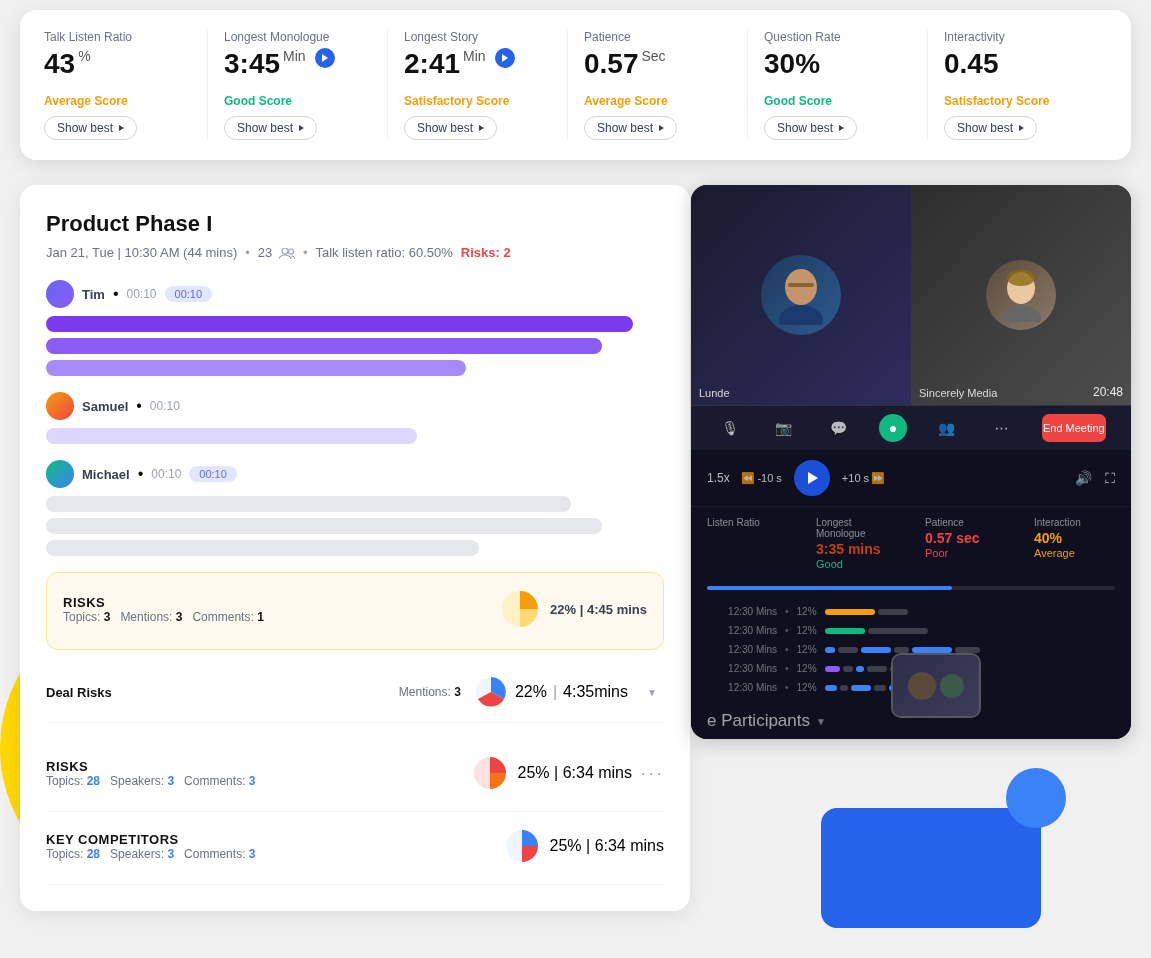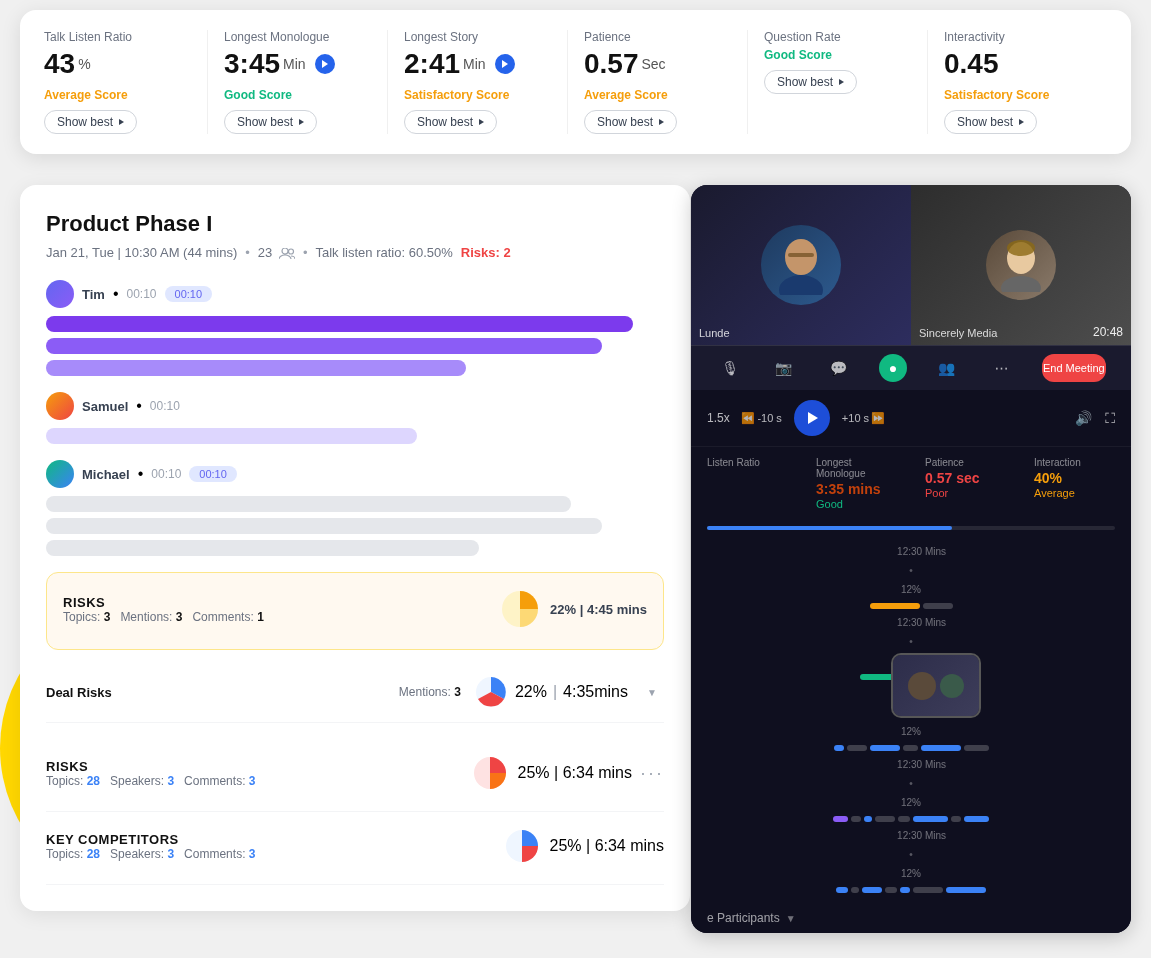--- a/index.html
+++ b/index.html
@@ -69,23 +69,23 @@
       font-size: 12px;
       color: #6b7280;
       margin-bottom: 4px;
       font-weight: 500;
     }
     .metric-value {
       font-size: 28px;
       font-weight: 700;
       color: #111;
       display: flex;
-      align-items: center;
+      align-items: flex-start;
       gap: 3px;
-      margin-bottom: 8px;
+      margin-bottom: 14px;
     }
     .metric-value .unit {
       font-size: 14px;
       font-weight: 500;
       color: #555;
     }
     .metric-value .play-btn {
       width: 20px;
       height: 20px;
       background: #2563EB;
@@ -329,21 +329,21 @@
       right: 20px;
       width: 440px;
       background: #1a1a2e;
       border-radius: 16px;
       overflow: hidden;
       box-shadow: 0 4px 20px rgba(0,0,0,0.2);
       z-index: 5;
     }
     .video-area {
       display: flex;
-      height: 160px;
+      height: 220px;
     }
     .video-left {
       flex: 1;
       background: linear-gradient(135deg, #1a1a2e, #2d2d5e);
       display: flex;
       align-items: center;
       justify-content: center;
       position: relative;
     }
     .video-right {
@@ -480,21 +480,20 @@
     
     .timeline-area {
       background: #0f0f1f;
       padding: 6px 0;
     }
     .timeline-row {
       display: flex;
       align-items: center;
       padding: 4px 16px;
       gap: 8px;
-      flex-direction: column;
     }
     .timeline-label {
       font-size: 10px;
       color: rgba(255,255,255,0.4);
       min-width: 70px;
       text-align: right;
     }
     .timeline-dot {
       font-size: 10px;
       color: rgba(255,255,255,0.3);
@@ -532,21 +531,21 @@
     
     .participants-bar {
       background: #0f0f1f;
       padding: 8px 16px;
       display: flex;
       align-items: center;
       gap: 6px;
       cursor: pointer;
     }
     .participants-text {
-      font-size: 12px;
+      font-size: 17px;
       color: rgba(255,255,255,0.6);
     }
     .participants-chevron {
       font-size: 10px;
       color: rgba(255,255,255,0.4);
     }
   </style>
 </head>
 <body>
 
@@ -593,20 +592,23 @@
     <div class="metric-value">
       <span>0.57</span>
       <span class="unit">Sec</span>
     </div>
     <div class="metric-score score-avg">Average Score</div>
     <button class="show-best-btn">Show best</button>
   </div>
 
   <div class="metric-item">
     <div class="metric-label">Question Rate</div>
+    <div class="metric-value">
+      <span>30%</span>
+    </div>
     <div class="metric-score score-good">Good Score</div>
     <button class="show-best-btn">Show best</button>
   </div>
 
   <div class="metric-item">
     <div class="metric-label">Interactivity</div>
     <div class="metric-value">
       <span>0.45</span>
     </div>
     <div class="metric-score score-satisfactory">Satisfactory Score</div>
@@ -778,21 +780,21 @@
     </div>
   </div>
 
   <div class="video-controls-bar">
     <div class="control-icon">🎙</div>
     <div class="control-icon">📷</div>
     <div class="control-icon">💬</div>
     <div class="control-icon active">●</div>
     <div class="control-icon">👥</div>
     <div class="control-icon">⋯</div>
-    <div class="control-icon" style="background:#EF4444;color:white;font-size:11px;width:64px;border-radius:12px;">End Meeting</div>
+    <div class="control-icon" style="background:#EF4444;color:white;font-size:11px;width:64px;border-radius:7px;">End Meeting</div>
   </div>
 
   <div class="playback-controls">
     <span class="speed-btn">1.5x</span>
     <span class="skip-btn">
       ⏪ <span>-10 s</span>
     </span>
     <div class="play-circle"></div>
     <span class="skip-btn">
       <span>+10 s</span> ⏩

